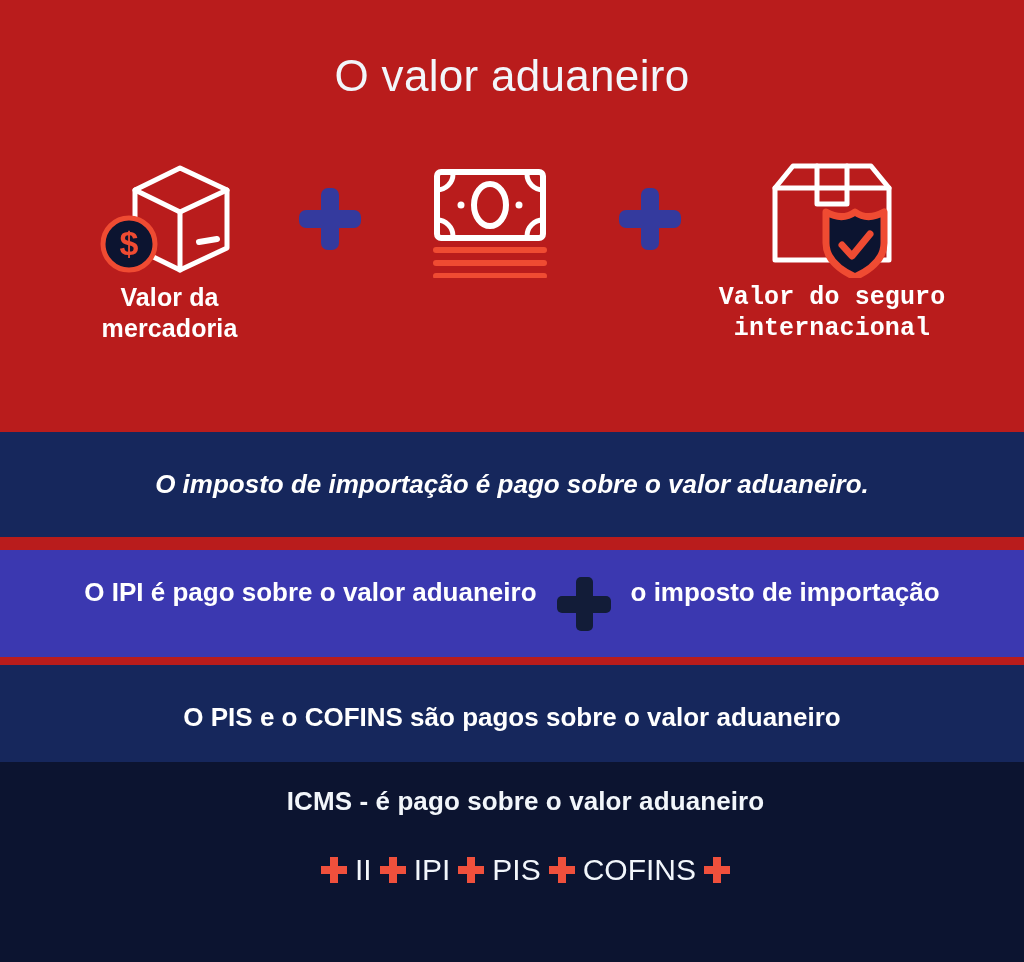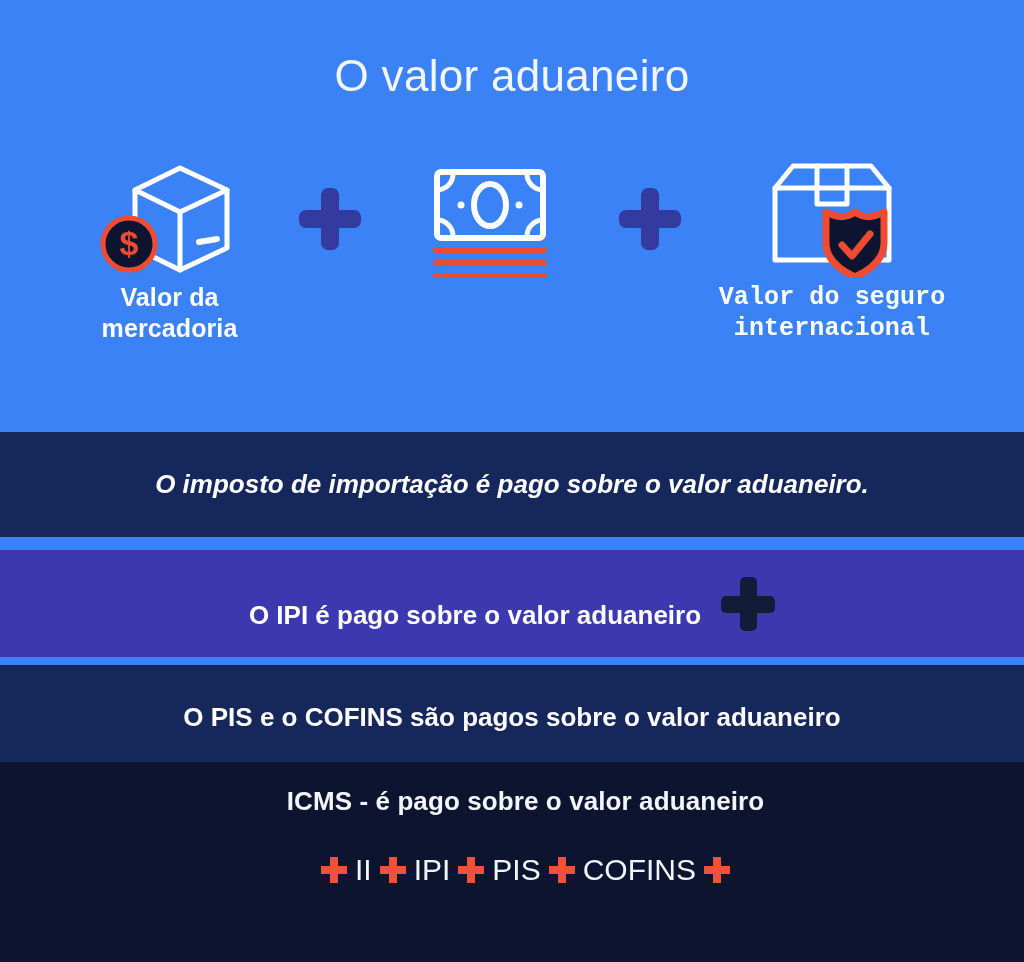--- a/index.html
+++ b/index.html
@@ -11,21 +11,21 @@
     height: 962px;
     background: #0c1430;
     font-family: "Liberation Sans", sans-serif;
     overflow: hidden;
     position: relative;
   }
   .infographic {
     position: relative;
     width: 1024px;
     height: 962px;
-    background: #3b82f6;
+    background: #b91c1c;
   }
 
   
   .title {
     position: absolute;
     top: 52px;
     left: 0;
     width: 1024px;
     text-align: center;
     color: #f2f6fb;
@@ -125,21 +125,21 @@
   .band-3 {
     top: 657px;
     height: 105px;
     background: #16275c;
     font-size: 26px;
     font-weight: bold;
     margin-top: 8px;
   }
   .band-2-inner {
     display: flex;
-    align-items: flex-end;
+    align-items: flex-start;
     justify-content: center;
     gap: 20px;
   }
   .plus-dark {
     position: relative;
     width: 54px;
     height: 54px;
     flex: none;
   }
   .plus-dark i {
@@ -278,20 +278,21 @@
     <span>O imposto de importação é pago sobre o valor aduaneiro.</span>
   </div>
 
   <div class="band band-2">
     <div class="band-2-inner">
       <span>O IPI é pago sobre o valor aduaneiro</span>
       <span class="plus-dark">
           <i class="h"></i>
           <i class="v"></i>
         </span>
+      <span>o imposto de importação</span>
     </div>
   </div>
 
   <div class="band band-3">
     <span>O PIS e o COFINS são pagos sobre o valor aduaneiro</span>
   </div>
 
   <div class="footer">
     <div class="footer-line-1">ICMS - é pago sobre o valor aduaneiro</div>
     <div class="footer-line-2">

